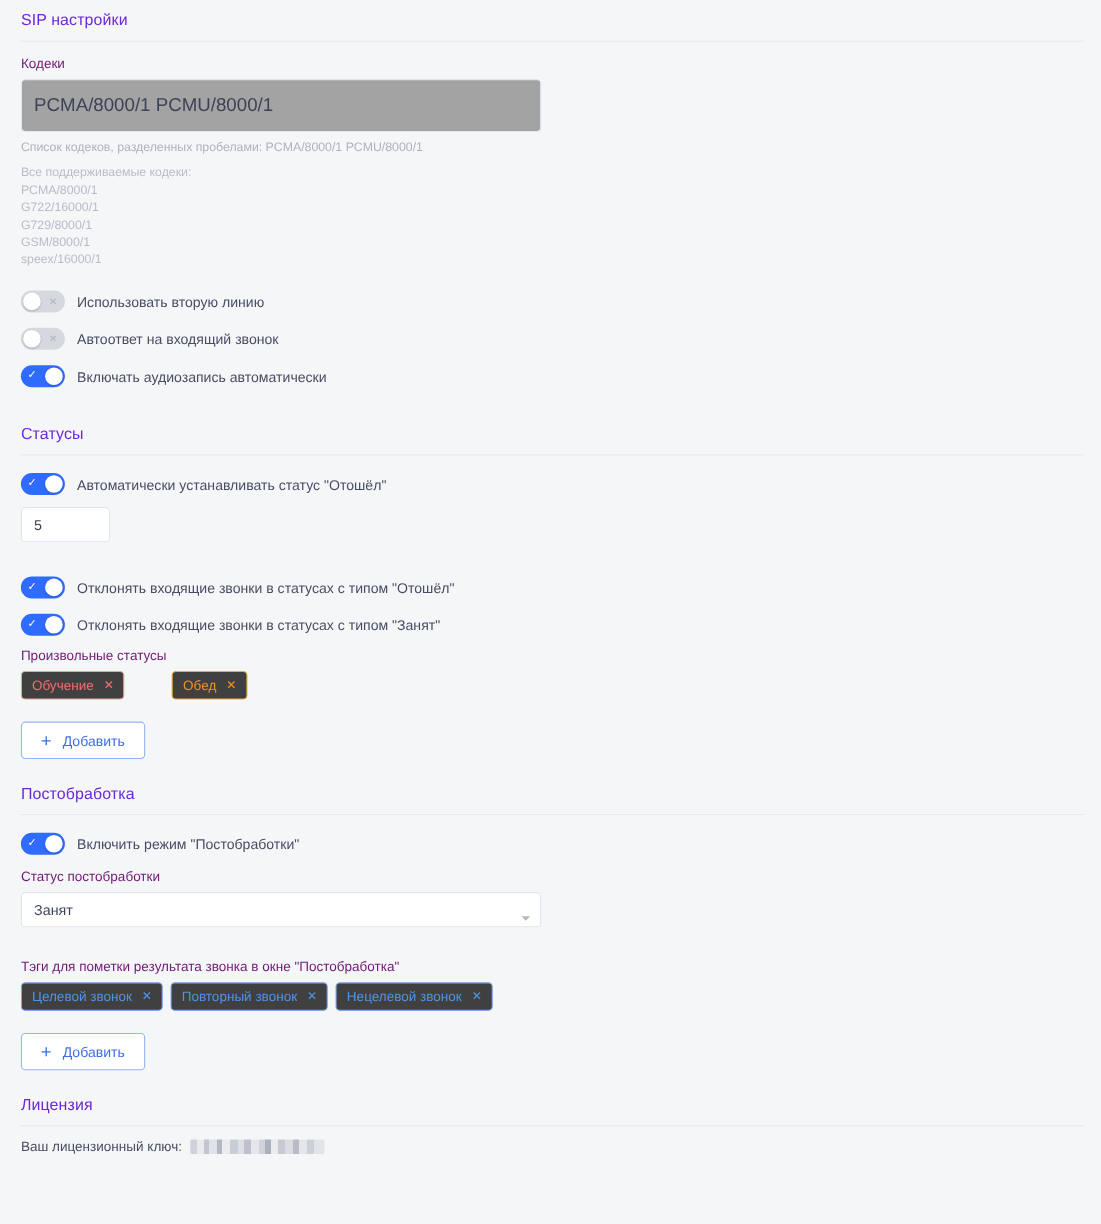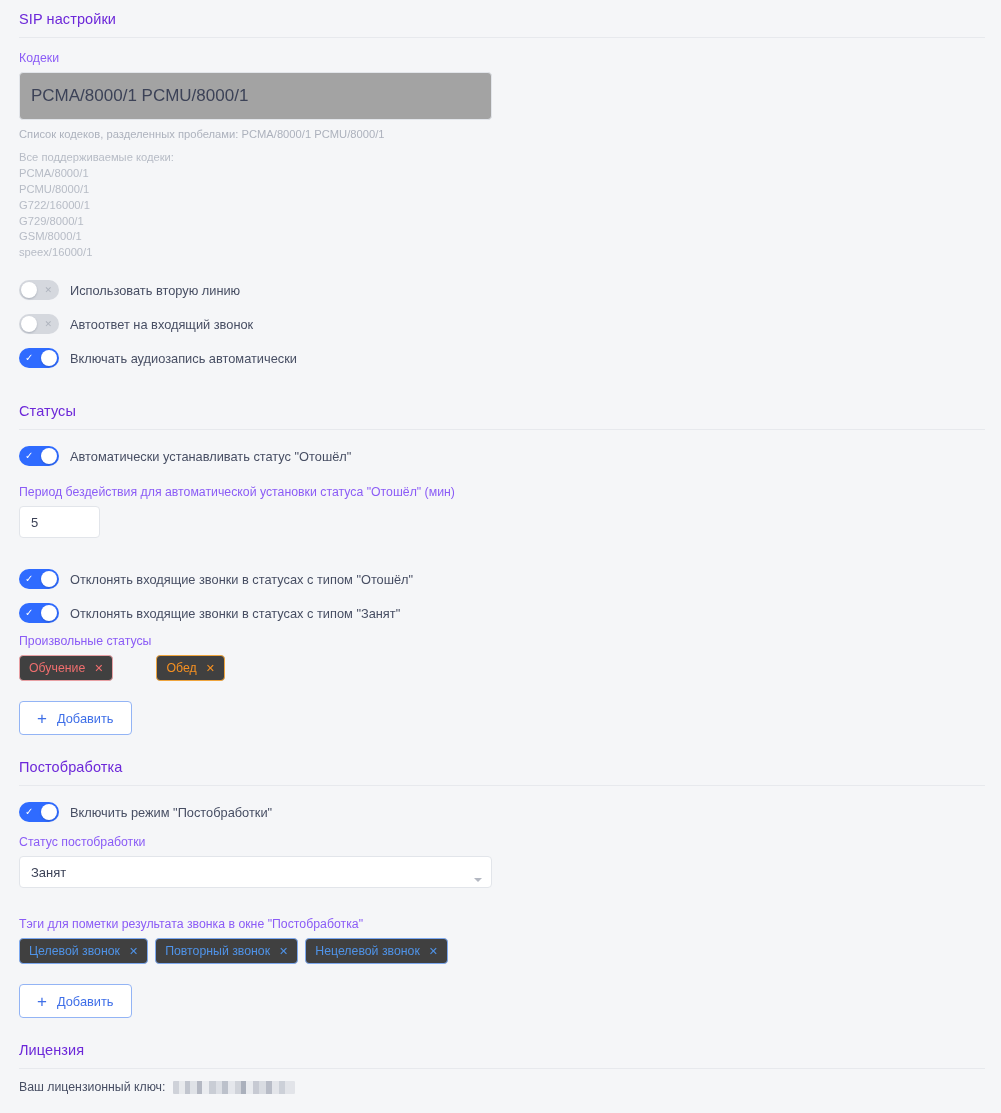--- a/index.html
+++ b/index.html
@@ -34,21 +34,21 @@
   .divider {
     height: 1px;
     background: #e7e9ed;
     width: 966px;
     margin: 0 0 13px 0;
   }
 
   
   .field-label {
     font-size: 12.3px;
-    color: #8b5cf6;
+    color: #701a75;
     margin-bottom: 7px;
   }
   .hint {
     font-size: 11.2px;
     color: #adb2bd;
     line-height: 15.9px;
   }
   .hint-block {
     margin-top: 7px;
   }
@@ -245,21 +245,20 @@
   <div class="divider"></div>
 
   <div class="field-label">Кодеки</div>
   <input class="text-input" type="text" value="PCMA/8000/1 PCMU/8000/1" style="">
 
   <div class="hint hint-block">Список кодеков, разделенных пробелами: PCMA/8000/1 PCMU/8000/1</div>
 
   <div class="hint-block">
     <div class="codec-line">Все поддерживаемые кодеки:</div>
     <div class="codec-line">PCMA/8000/1</div>
-    <div class="codec-line">PCMU/8000/1</div>
     <div class="codec-line">G722/16000/1</div>
     <div class="codec-line">G729/8000/1</div>
     <div class="codec-line">GSM/8000/1</div>
     <div class="codec-line">speex/16000/1</div>
   </div>
 
   <div class="mt-16">
     <div class="toggle-row">
       <span class="switch off">
         <span class="knob"></span>
@@ -290,21 +289,20 @@
   <div class="divider"></div>
 
   <div class="toggle-row">
     <span class="switch on">
       <span class="glyph">✓</span>
       <span class="knob"></span>
     </span>
     <span class="toggle-label">Автоматически устанавливать статус "Отошёл"</span>
   </div>
 
-  <div class="field-label mt-16">Период бездействия для автоматической установки статуса "Отошёл" (мин)</div>
   <input class="num-input" type="text" value="5" style="">
 
   <div style="margin-top:28px;">
     <div class="toggle-row">
       <span class="switch on">
         <span class="glyph">✓</span>
         <span class="knob"></span>
       </span>
       <span class="toggle-label">Отклонять входящие звонки в статусах с типом "Отошёл"</span>
     </div>

